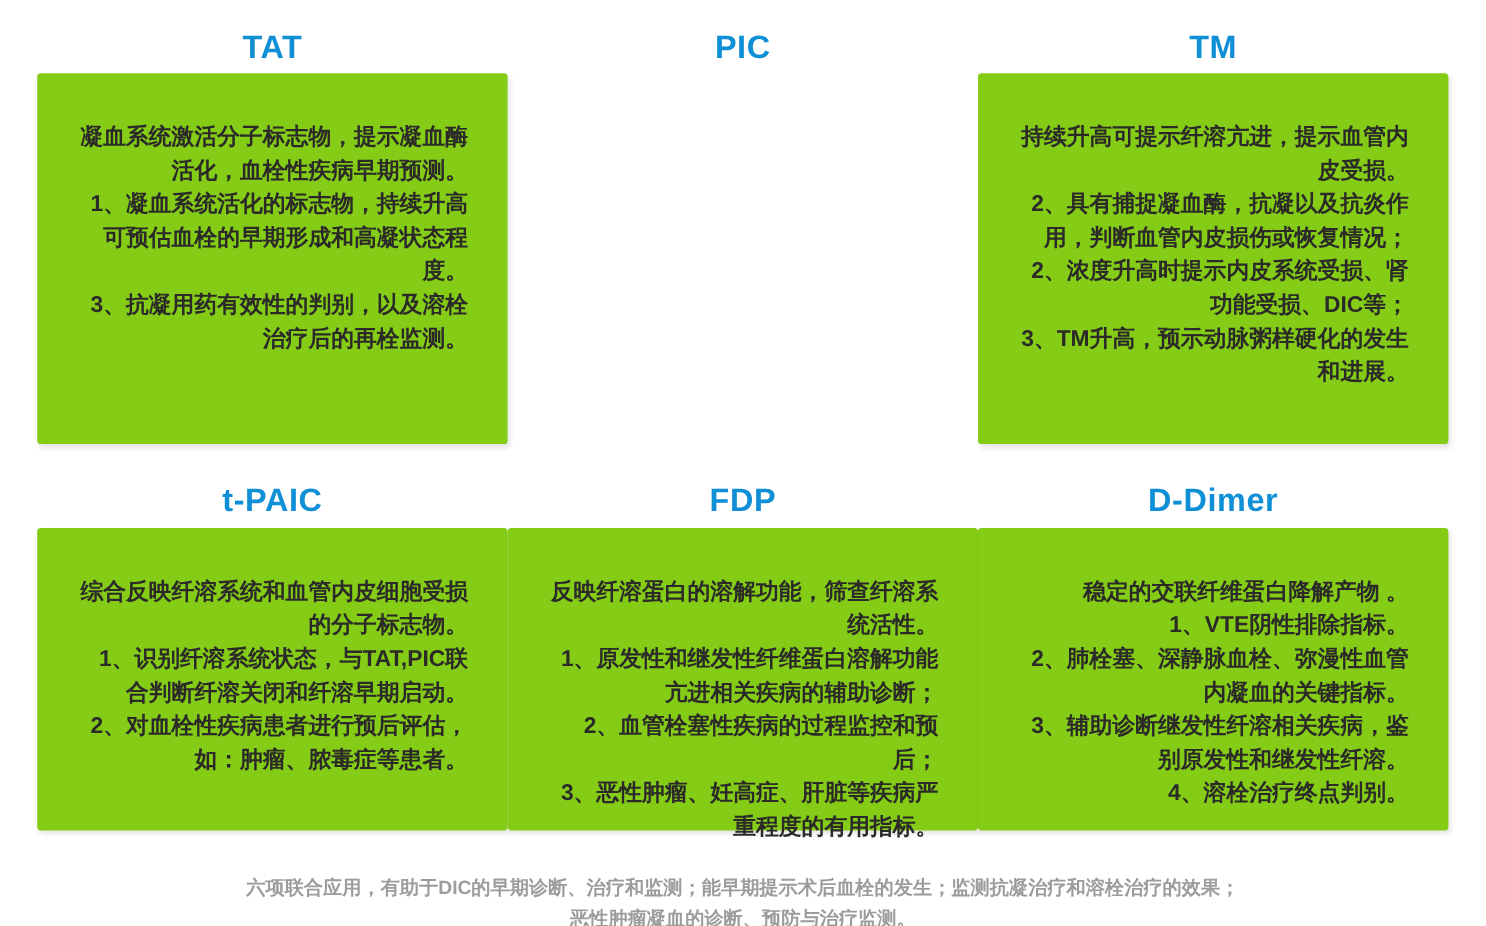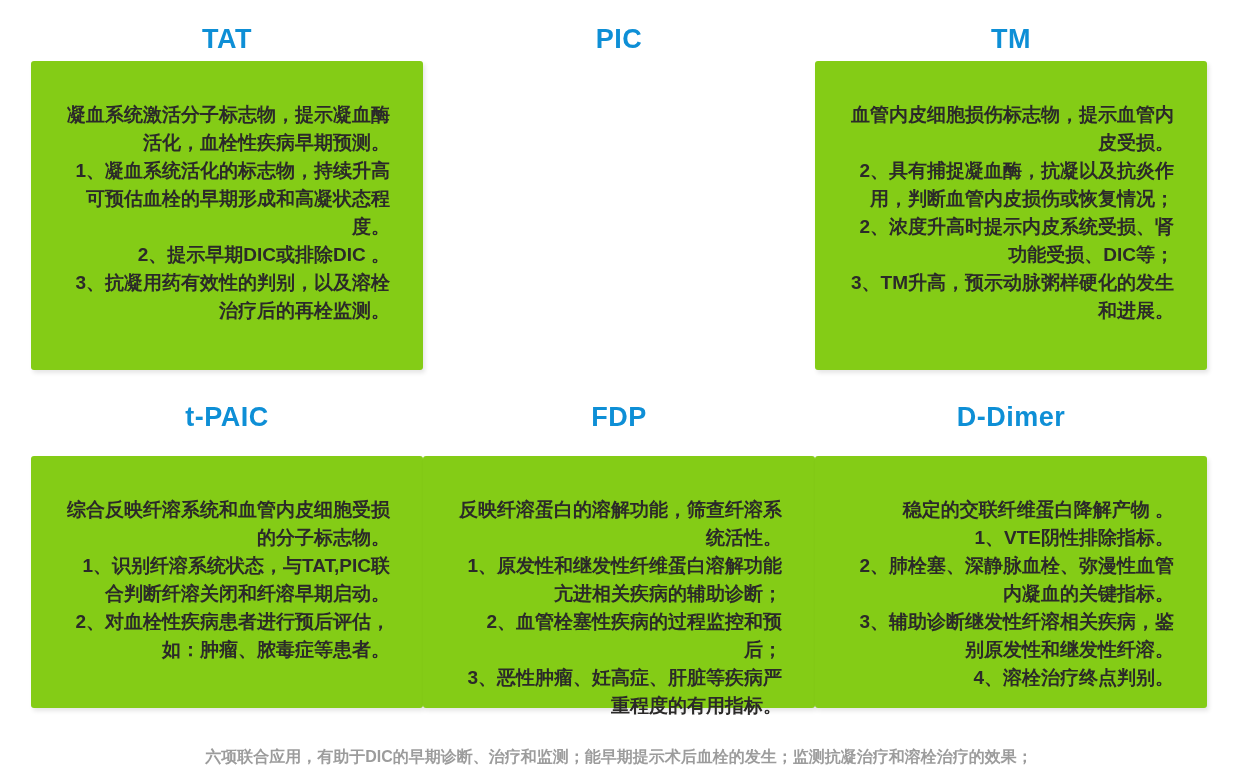--- a/index.html
+++ b/index.html
@@ -23,21 +23,21 @@
     text-align: center;
     font-size: 27px;
     line-height: 30px;
     font-weight: 800;
     color: #0e8fd6;
     letter-spacing: 0.5px;
     margin-bottom: 7px;
   }
   .grid.row2 .panel-title {
     margin-top: 32px;
-    margin-bottom: 24px;
+    margin-bottom: 8px;
   }
   .panel-box {
     background: #84cc16;
     border-radius: 3px;
     box-shadow: 2px 3px 4px rgba(0,0,0,0.10);
     padding: 40px 33px 0 35px;
     color: #2b2a29;
     font-size: 19px;
     line-height: 28px;
     font-weight: bold;
@@ -60,33 +60,32 @@
 
 <div class="page">
 
   <section class="grid row1">
 
     <article class="panel">
       <h2 class="panel-title">TAT</h2>
       <div class="panel-box">
         <p>凝血系统激活分子标志物，提示凝血酶活化，血栓性疾病早期预测。</p>
         <p>1、凝血系统活化的标志物，持续升高可预估血栓的早期形成和高凝状态程度。</p>
-        <p>2、提示早期DIC或排除DIC 。</p>
         <p>3、抗凝用药有效性的判别，以及溶栓治疗后的再栓监测。</p>
       </div>
     </article>
 
     <article class="panel">
       <h2 class="panel-title">PIC</h2>
     </article>
 
     <article class="panel">
       <h2 class="panel-title">TM</h2>
       <div class="panel-box">
-        <p>血管内皮细胞损伤标志物，提示血管内皮受损。</p>
+        <p>持续升高可提示纤溶亢进，提示血管内皮受损。</p>
         <p>2、具有捕捉凝血酶，抗凝以及抗炎作用，判断血管内皮损伤或恢复情况；</p>
         <p>2、浓度升高时提示内皮系统受损、肾功能受损、DIC等；</p>
         <p>3、TM升高，预示动脉粥样硬化的发生和进展。</p>
       </div>
     </article>
 
   </section>
 
   <section class="grid row2">
 

